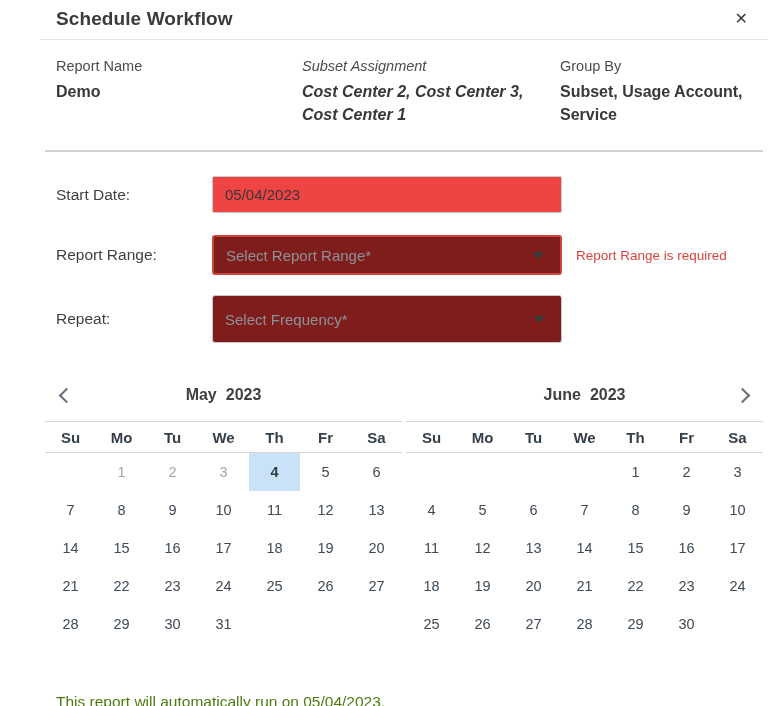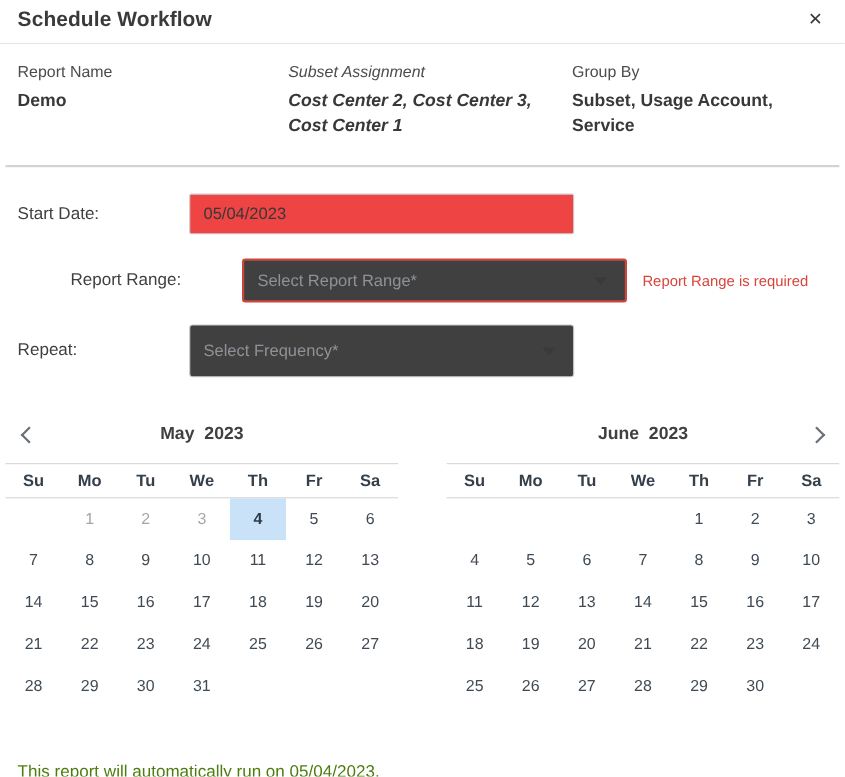--- a/index.html
+++ b/index.html
@@ -3,21 +3,21 @@
 <meta charset="utf-8">
 <style>
   * { margin:0; padding:0; box-sizing:border-box; }
   html,body { background:#fff; }
   body {
     font-family: "Liberation Sans", sans-serif;
     width:768px; height:706px;
     color:#3a3a3a;
     overflow:hidden;
   }
-  .modal { width:768px; height:706px; background:#fff; }
+  .modal { width:768px; height:706px; background:#fff;padding-left:40px; }
 
   
   .modal-header {
     display:flex; justify-content:space-between; align-items:center;
     padding:8px 16px 9px; border-bottom:1px solid #e3e3e3;
   }
   .modal-title { font-size:19px; font-weight:bold; color:#3a3a3a; letter-spacing:.1px; }
   .close-btn {
     font-size:16px; color:#3a3a3a; cursor:pointer; line-height:1;
     background:none; border:none; padding:2px 4px; font-family:inherit;
@@ -32,31 +32,31 @@
   .sum-label { font-size:14.5px; color:#4c4c4c; margin-bottom:6px; }
   .sum-value { font-size:16px; font-weight:bold; color:#383838; line-height:23px; }
   .sum-col.c2 .sum-value { max-width:238px; }
 
   .divider { height:2px; background:#d2d2d2; margin:24px 5px 0; }
 
   
   .form-area { padding:24px 16px 0; }
   .form-row { display:flex; align-items:center; }
   .form-row.r1 { margin-bottom:22px; }
-  .form-row.r2 { margin-bottom:20px;margin-left:48px; }
+  .form-row.r2 { margin-bottom:20px; }
   .form-label { width:156px; font-size:15.5px; color:#3f3f3f; }
   .text-input {
     width:350px; height:37px; border:1px solid #c9c9c9; border-radius:2px;
     font-family:inherit; font-size:15px; color:#383838; padding:0 12px;
     background:#ef4444; outline:none;
   }
   .select-box {
     width:350px; height:40px; border:1px solid #c9c9c9; border-radius:3px;
     display:flex; align-items:center; justify-content:space-between;
-    padding:0 16px 0 12px; cursor:pointer; background:#404040;gap:14px;
+    padding:0 16px 0 12px; cursor:pointer; background:#7f1d1d;gap:14px;
   }
   .select-box.error { border:2px solid #cb473e; }
   .select-box.r3 { height:48px; }
   .placeholder { font-size:15px; color:#8e9296; }
   .caret-down {
     width:0; height:0;
     border-left:6px solid transparent; border-right:6px solid transparent;
     border-top:7px solid #3a3a3a;
   }
   .error-msg { margin-left:14px; font-size:13.5px; color:#d9443c; }

